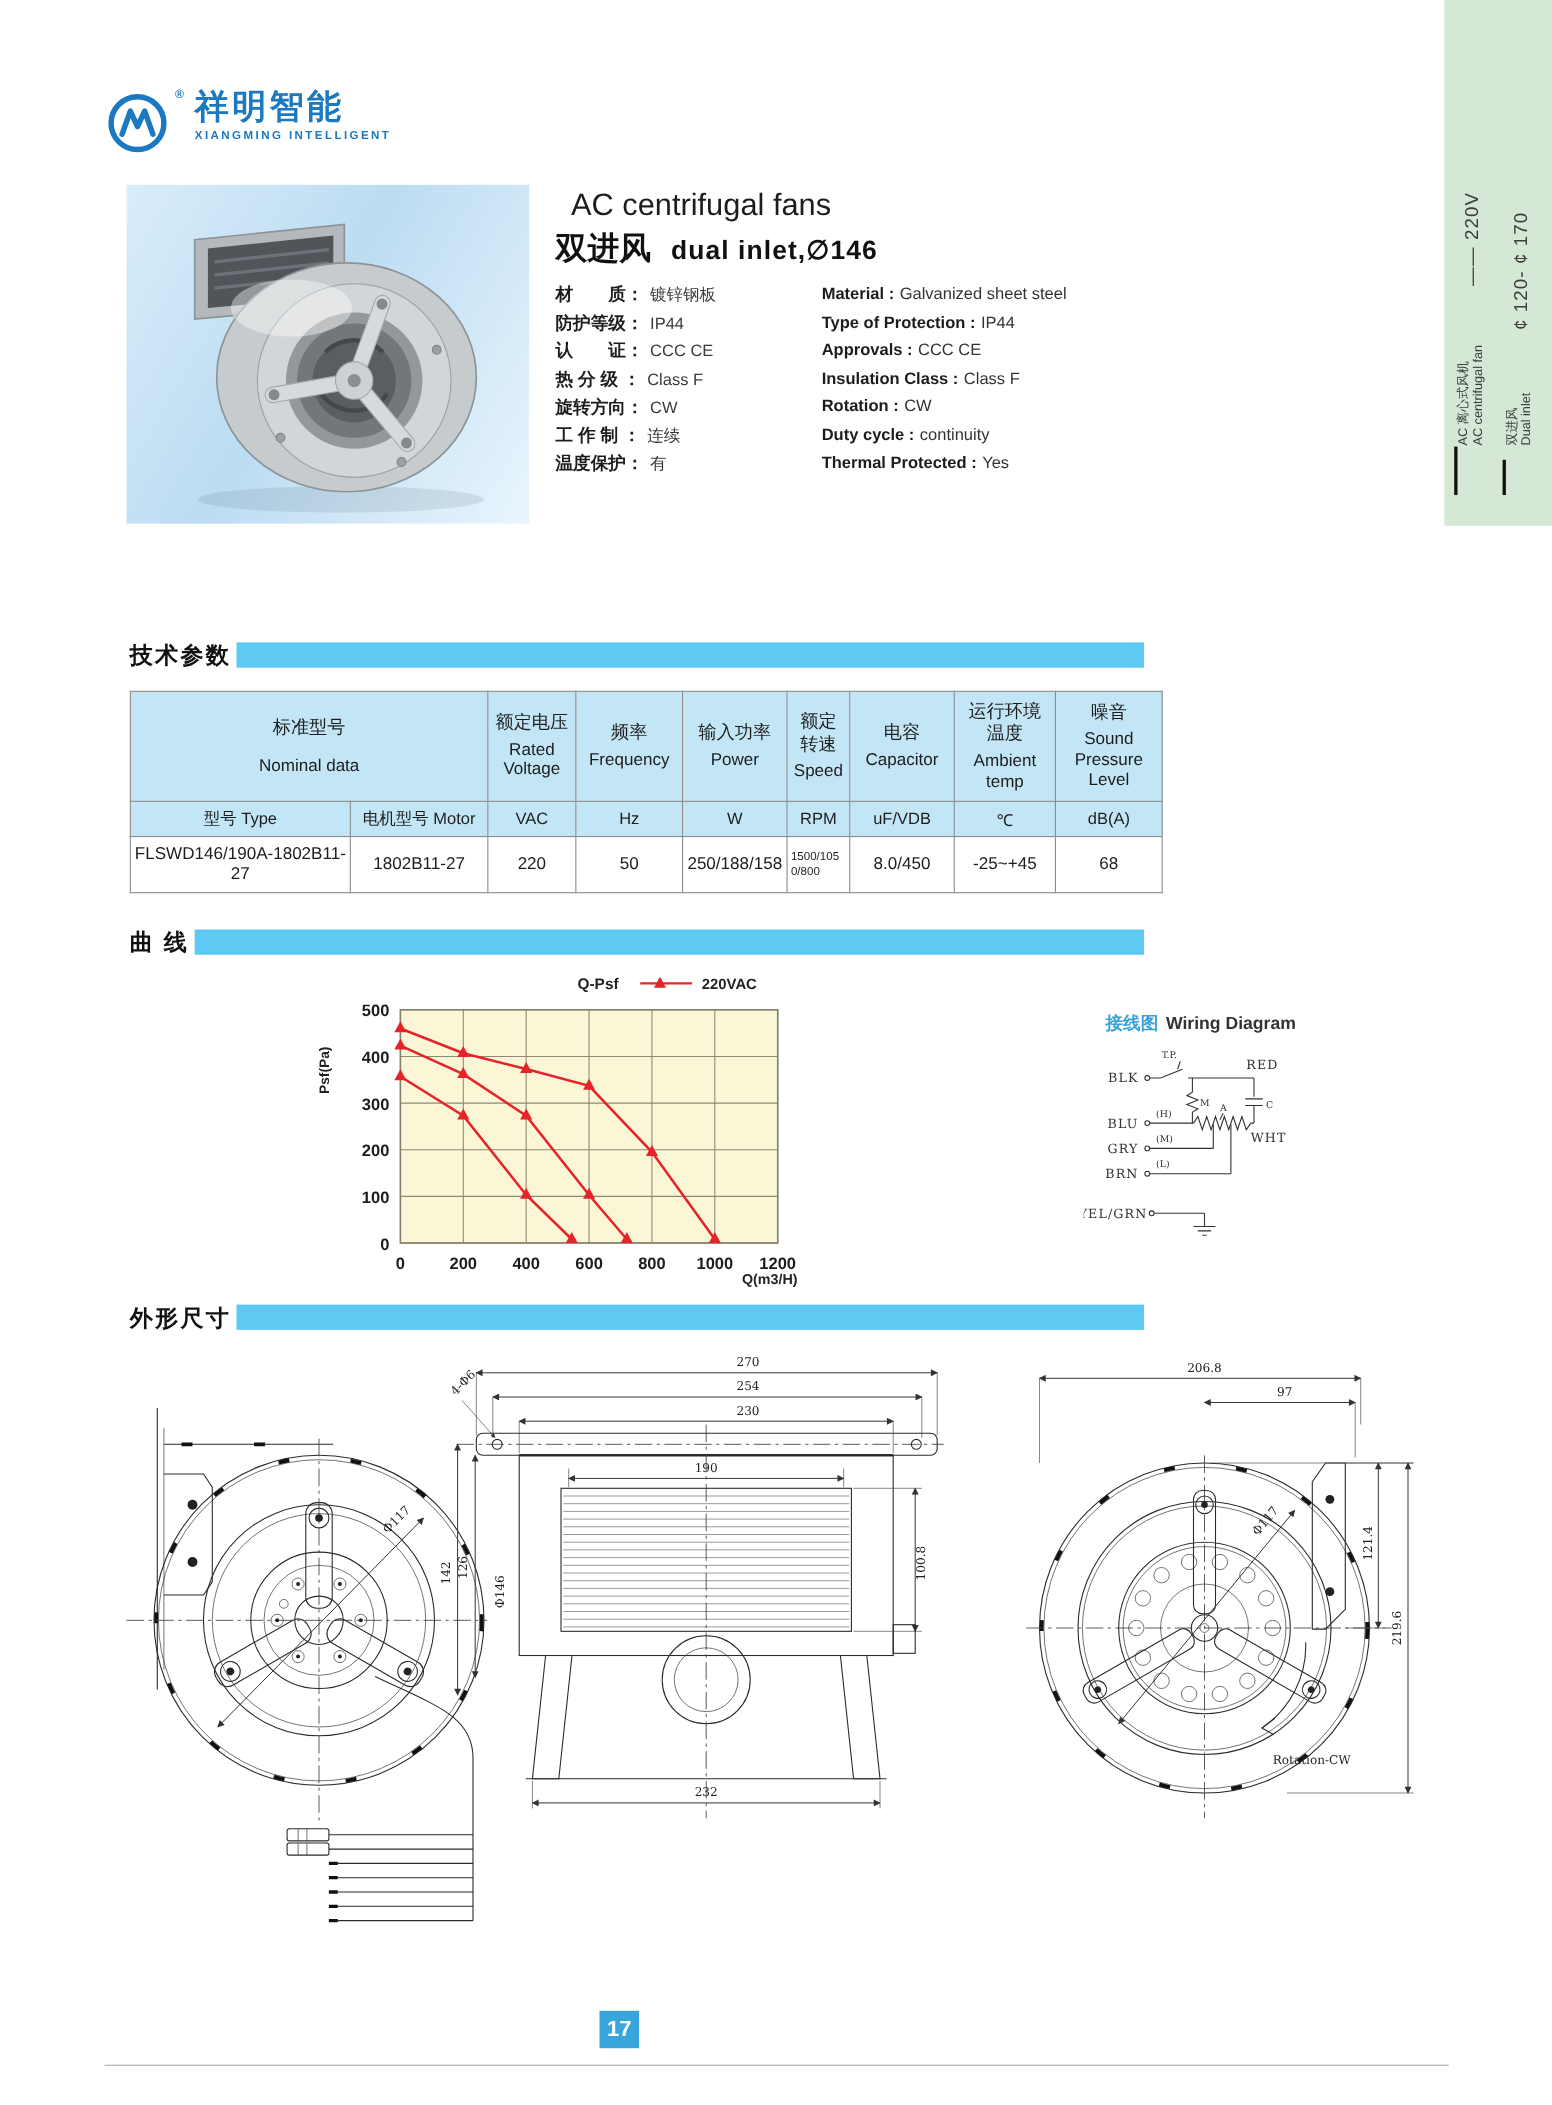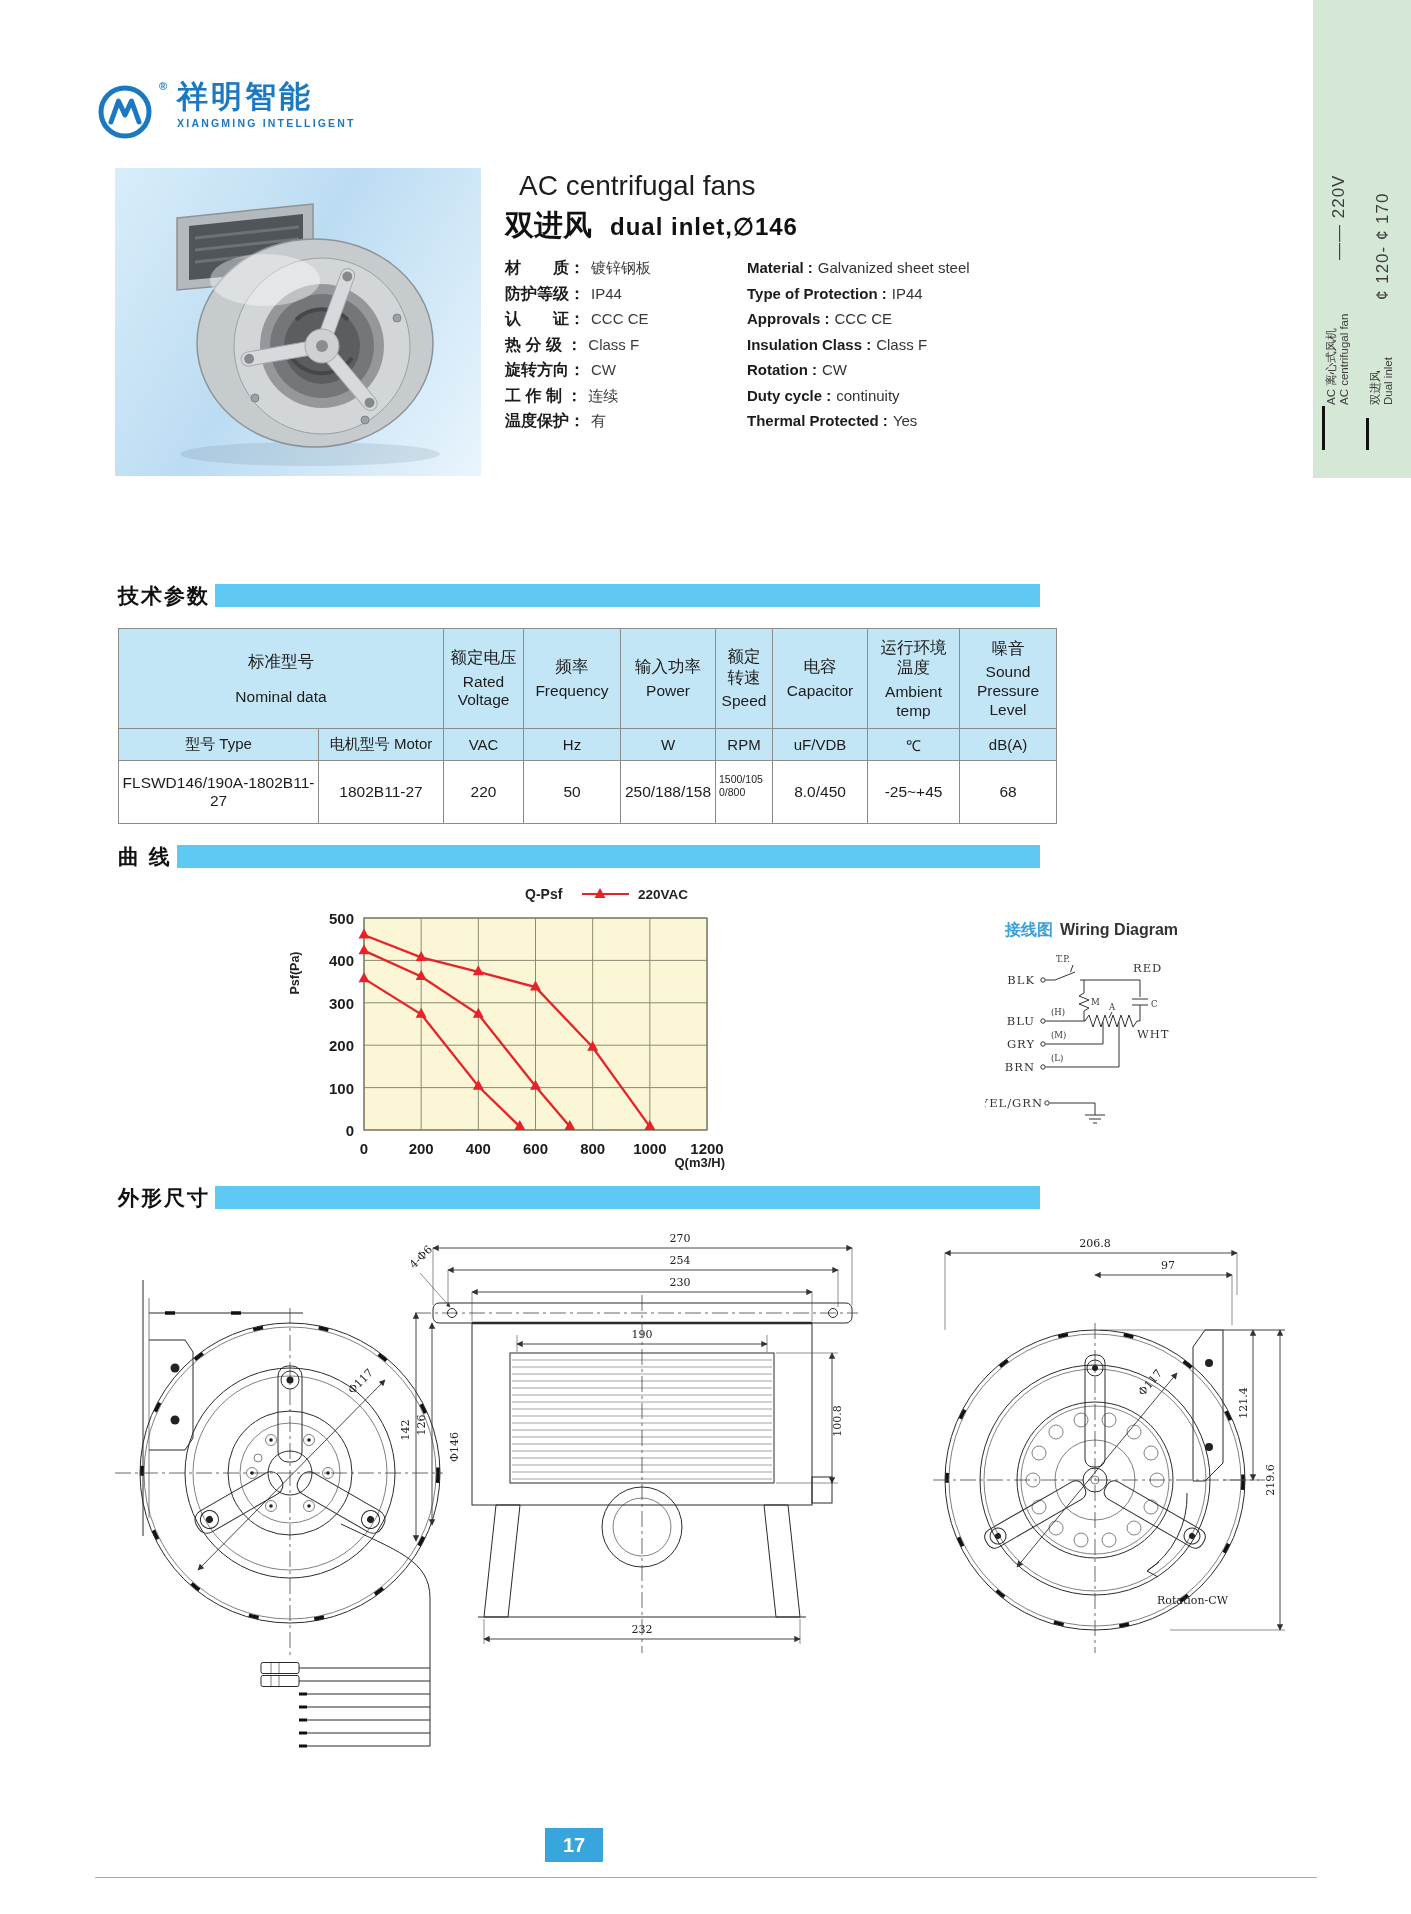--- a/index.html
+++ b/index.html
@@ -55,21 +55,21 @@
   
   .spec-table{position:absolute;left:118px;top:628px;width:938px;border-collapse:collapse;table-layout:fixed;}
   .spec-table th,.spec-table td{border:1px solid #8c8c8c;text-align:center;vertical-align:middle;padding:0;}
   .spec-table th{background:#c3e6f7;font-weight:400;}
   .h1 th{height:99px;}
   .h1 .cn{display:block;font-size:16.5px;white-space:pre-line;line-height:1.25;margin-bottom:5px;}
   .h1 .en{display:block;font-size:15.5px;white-space:pre-line;line-height:1.2;}
   .h1 th.wide .cn{margin-bottom:16px;}
   .h2 th{height:31px;font-size:15px;}
   .data td{height:46px;font-size:15.5px;background:#fff;}
-  .data td.small{font-size:10.5px;text-align:left;word-break:break-all;line-height:1.2;padding:2px 1px 14px 3px;}
+  .data td.small{font-size:10.5px;text-align:left;word-break:break-all;line-height:1.2;padding:2px 1px 2px 3px;}
 
   
   .chart{position:absolute;left:282px;top:878px;}
   .chart svg text{font-family:"Liberation Sans",sans-serif;}
   .ctitle{font-size:14px;font-weight:bold;fill:#222;}
   .clegend{font-size:13.5px;font-weight:bold;fill:#222;}
   .cylab{font-size:12.5px;font-weight:600;fill:#222;}
   .cxlab{font-size:13px;font-weight:600;fill:#222;}
   .tick{font-size:15px;font-weight:700;fill:#1c1c1c;}
 
@@ -88,21 +88,21 @@
   .ln{stroke:#2b2b2b;stroke-width:1;fill:none;}
   .thin{stroke:#2b2b2b;stroke-width:0.6;fill:none;}
   .thick{stroke:#2b2b2b;stroke-width:2.4;fill:none;}
   .dim{stroke:#333;stroke-width:0.9;fill:none;}
   .ext{stroke:#444;stroke-width:0.6;fill:none;}
   .cl{stroke:#444;stroke-width:0.8;fill:none;stroke-dasharray:16 4 3 4;}
   .hatch{stroke:#111;stroke-width:3.5;fill:none;stroke-dasharray:10 56;}
   .hfill{stroke:#555;stroke-width:0.55;fill:none;}
 
   
-  .page-no{position:absolute;left:545px;top:1828px;width:58px;height:34px;background:#38a5dc;
+  .page-no{position:absolute;left:545px;top:1828px;width:36px;height:34px;background:#38a5dc;
            color:#fff;font-size:20px;font-weight:bold;display:flex;align-items:center;justify-content:center;}
   .footer-rule{position:absolute;left:95px;top:1877px;width:1222px;height:1px;background:#aaa;}
 </style>
 </head>
 <body>
 
 <div class="page">
 
   <div class="logo">
     <svg width="62" height="62" viewBox="0 0 62 62">

